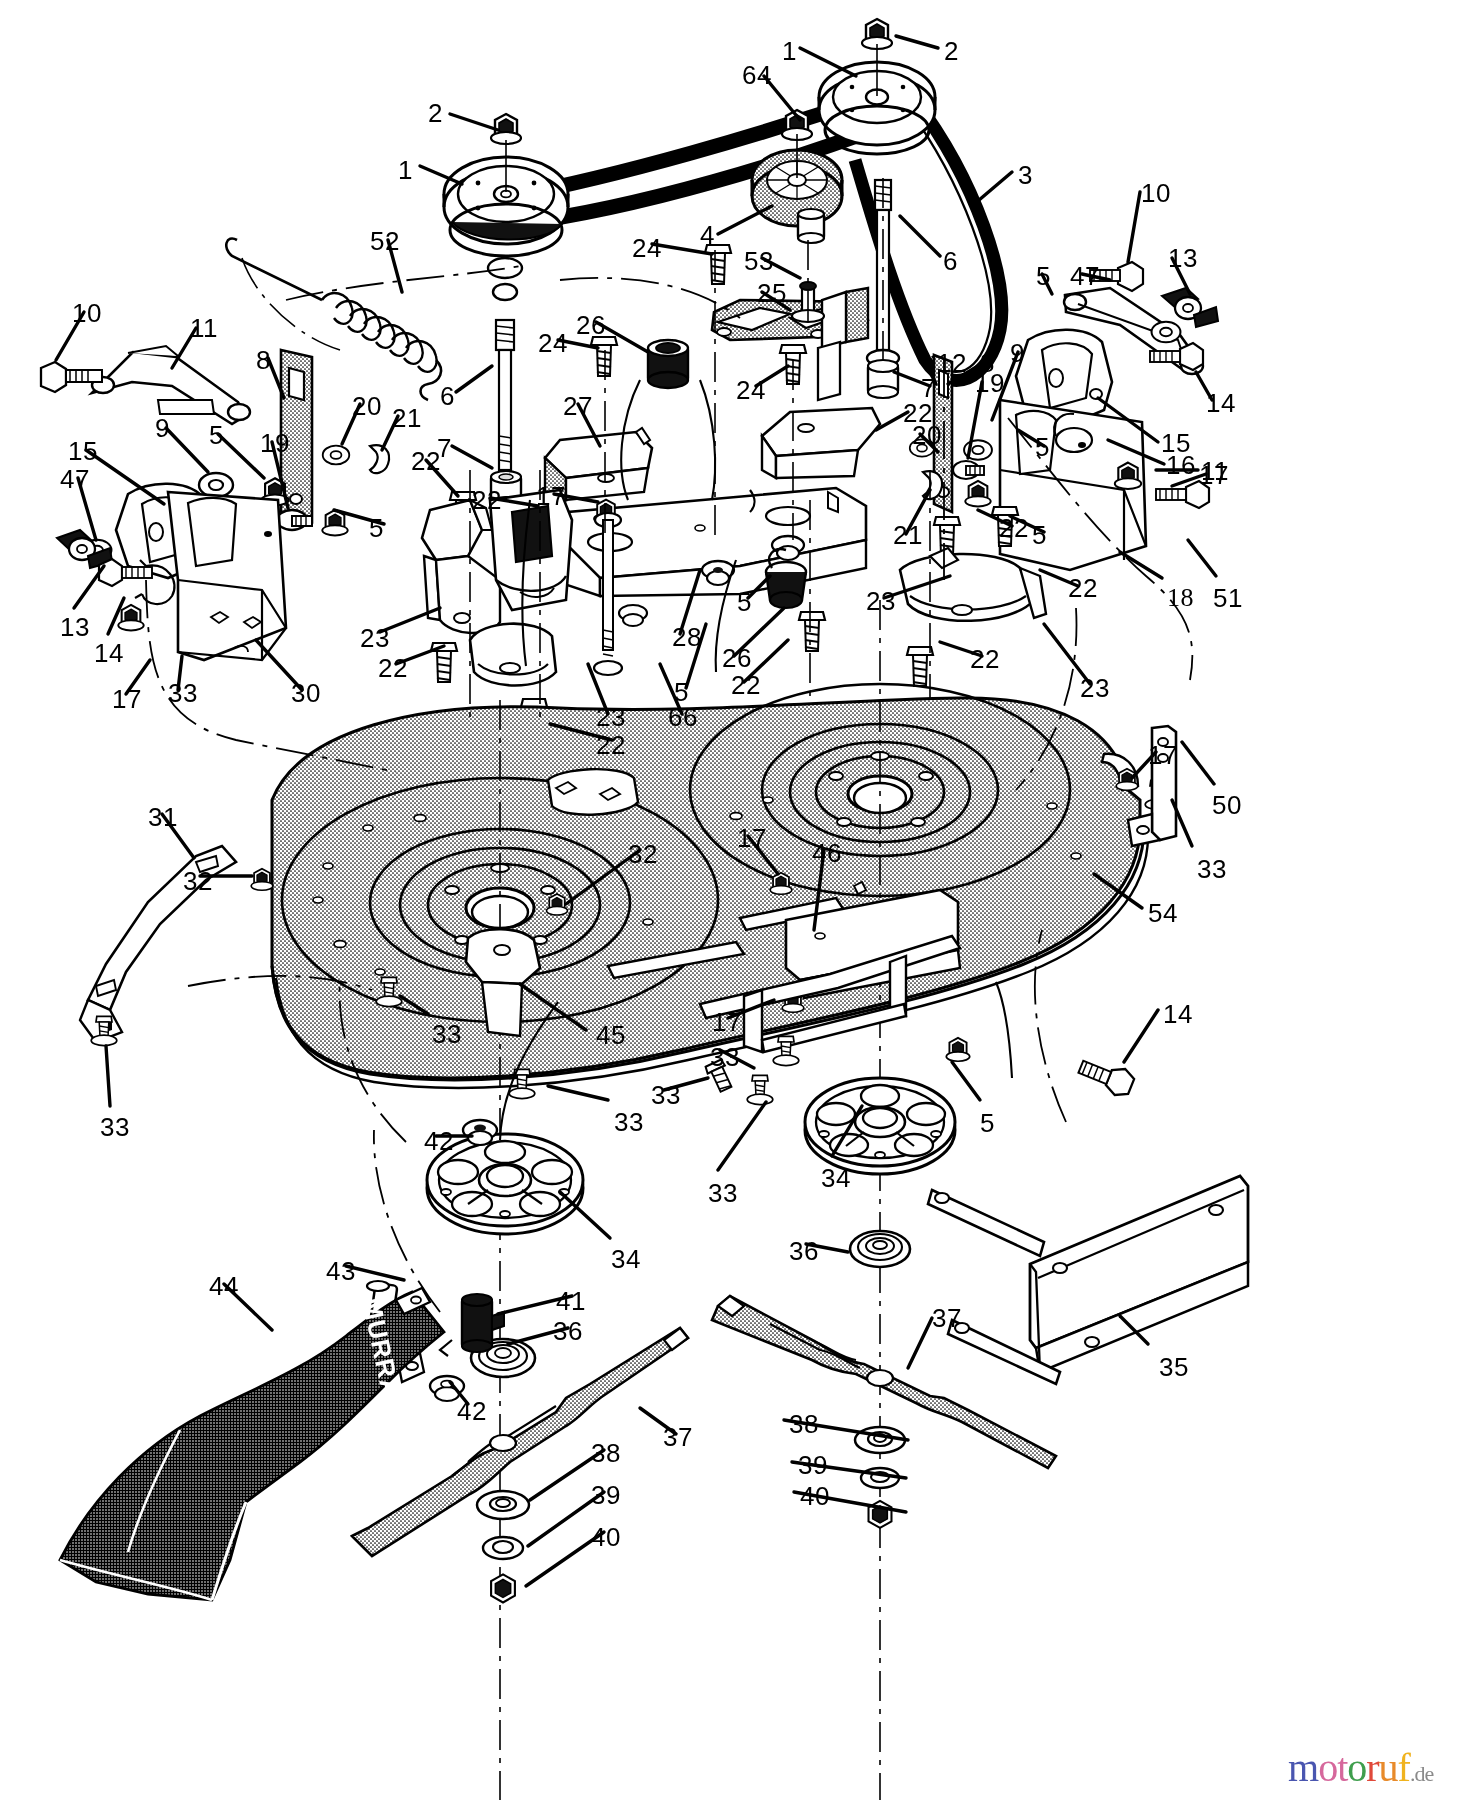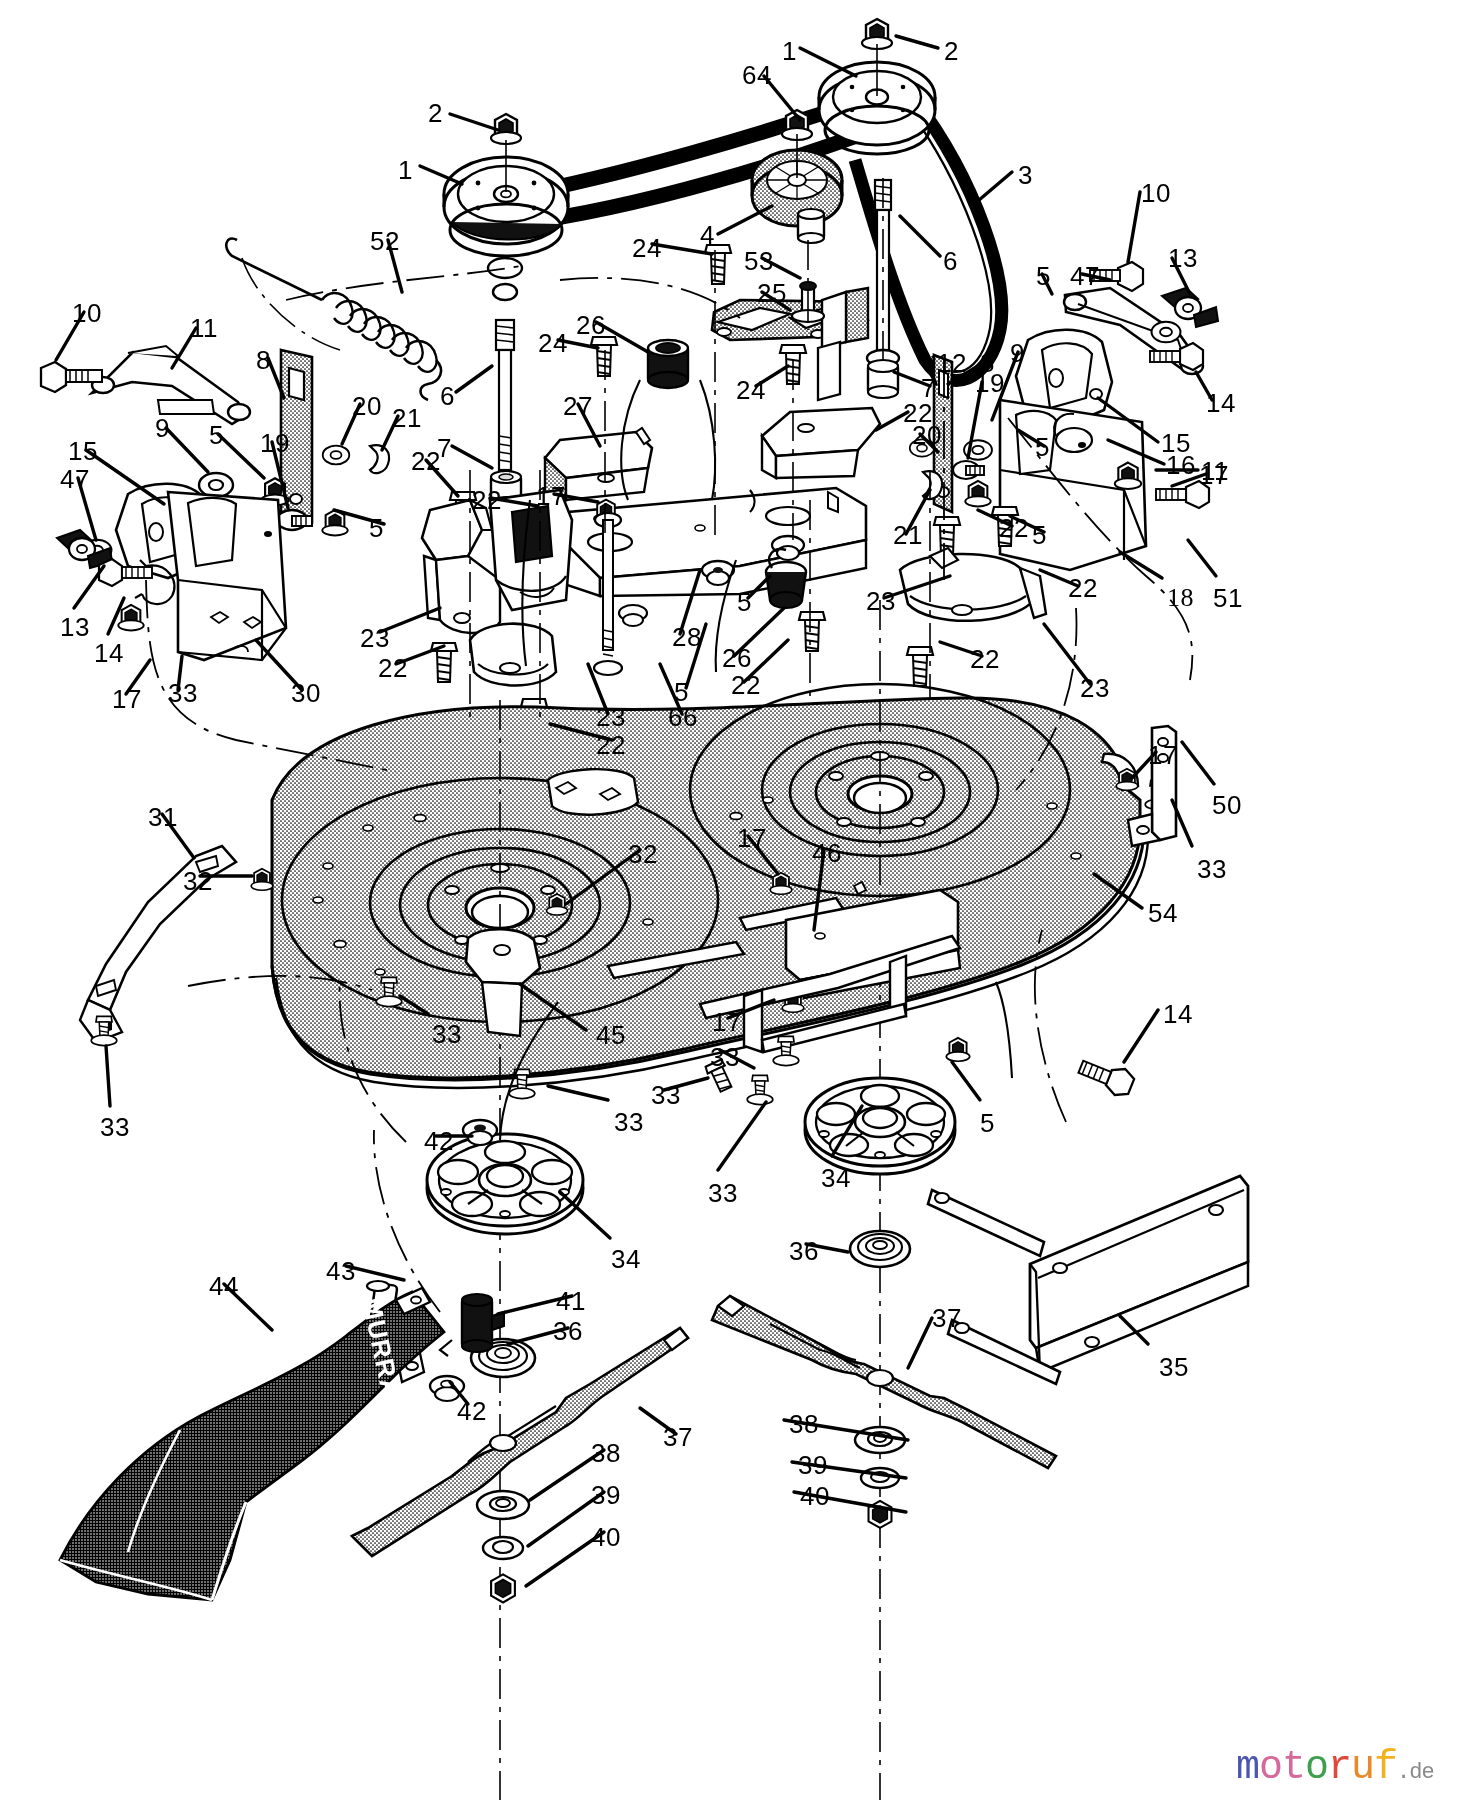--- a/index.html
+++ b/index.html
@@ -8,21 +8,21 @@
     position:relative;width:1465px;height:1800px;background:#ffffff;overflow:hidden;
   }
   #svgroot{position:absolute;left:0;top:0;width:1465px;height:1800px;}
   .lbl{
     position:absolute;font-family:"Liberation Sans", sans-serif;
     font-size:26px;color:#000;line-height:1;white-space:nowrap;
     letter-spacing:0.5px;
   }
   
   #wm{
-    position:absolute;left:1236px;top:1748px;font-family:Liberation Mono, monospace;
+    position:absolute;left:1288px;top:1748px;font-family:Liberation Serif, serif;
     font-size:40px;letter-spacing:-1px;line-height:1;user-select:none;
   }
   #wm span{display:inline-block;}
   #wm .de{font-size:22px;color:#8a8a8a;}
 </style>
 </head>
 <body>
 
 <div id="sheet">
 

